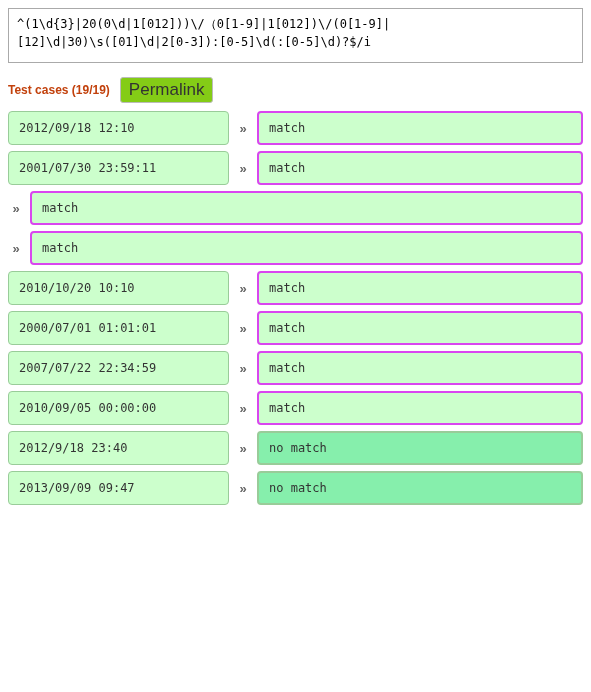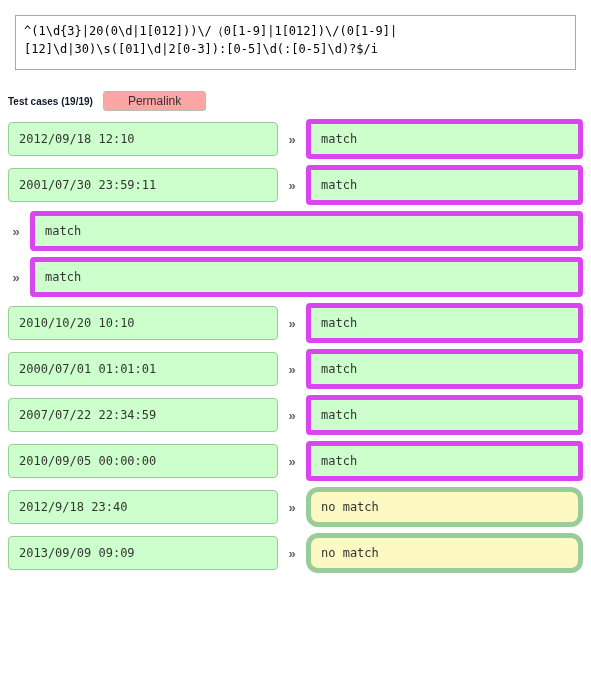--- a/index.html
+++ b/index.html
@@ -11,45 +11,45 @@
       width: 591px;
     }
 
     .regex-box {
       border: 1px solid #aaa;
       background: #fff;
       padding: 6px 8px;
       font-family: monospace;
       font-size: 12px;
       color: #000;
-      margin: 15px;
+      margin: 8px;
       min-height: 55px;
       line-height: 1.5;
       word-break: break-all;
     }
 
     .test-cases-header {
       display: flex;
       align-items: center;
       gap: 10px;
       padding: 6px 8px 8px 8px;
     }
 
     .test-cases-title {
-      font-size: 10px;
+      font-size: 12px;
       font-weight: bold;
-      color: #0f172a;
+      color: #c2410c;
     }
 
     .permalink-btn {
-      background: #fca5a5;
+      background: #84cc16;
       border: 1px solid #bbb;
       border-radius: 3px;
-      padding: 2px 24px;
-      font-size: 12px;
+      padding: 2px 8px;
+      font-size: 17px;
       cursor: pointer;
       color: #333;
     }
 
     .test-cases-list {
       display: flex;
       flex-direction: column;
       gap: 6px;
       padding: 0 8px 8px 8px;
     }
@@ -61,52 +61,51 @@
     }
 
     .test-input {
       background: #ccffcc;
       border: 1px solid #99cc99;
       border-radius: 4px;
       padding: 8px 10px;
       font-family: monospace;
       font-size: 12px;
       color: #333;
-      width: 270px;
+      width: 221px;
       min-height: 34px;
       display: flex;
       align-items: center;
     }
 
     .arrow {
       color: #666;
       font-size: 13px;
       font-weight: bold;
       min-width: 16px;
       text-align: center;
     }
 
     .test-result {
       background: #ccffcc;
-      border: 5px solid #d946ef;
+      border: 2px solid #d946ef;
       border-radius: 4px;
       padding: 8px 10px;
       font-family: monospace;
       font-size: 12px;
       color: #333;
       flex: 1;
       min-height: 34px;
       display: flex;
       align-items: center;
     }
 
     .test-result.no-match {
-      background: #fef9c3;
+      background: #86efac;
       border-color: #99cc99;
-      border-radius: 12px;
     }
   </style>
 </head>
 <body>
 
 <div class="regex-box">
   <span>^(1\d{3}|20(0\d|1[012]))\/（0[1-9]|1[012])\/(0[1-9]|<br>[12]\d|30)\s([01]\d|2[0-3]):[0-5]\d(:[0-5]\d)?$/i</span>
 </div>
 
 <div class="test-cases-header">
@@ -152,17 +151,17 @@
       <div class="test-input">2010/09/05 00:00:00</div>
       <span class="arrow">»</span>
       <div class="test-result">match</div>
     </div>
     <div class="test-case-row">
       <div class="test-input">2012/9/18 23:40</div>
       <span class="arrow">»</span>
       <div class="test-result no-match">no match</div>
     </div>
     <div class="test-case-row">
-      <div class="test-input">2013/09/09 09:09</div>
+      <div class="test-input">2013/09/09 09:47</div>
       <span class="arrow">»</span>
       <div class="test-result no-match">no match</div>
     </div>
   </div>
 
 </body></html>

